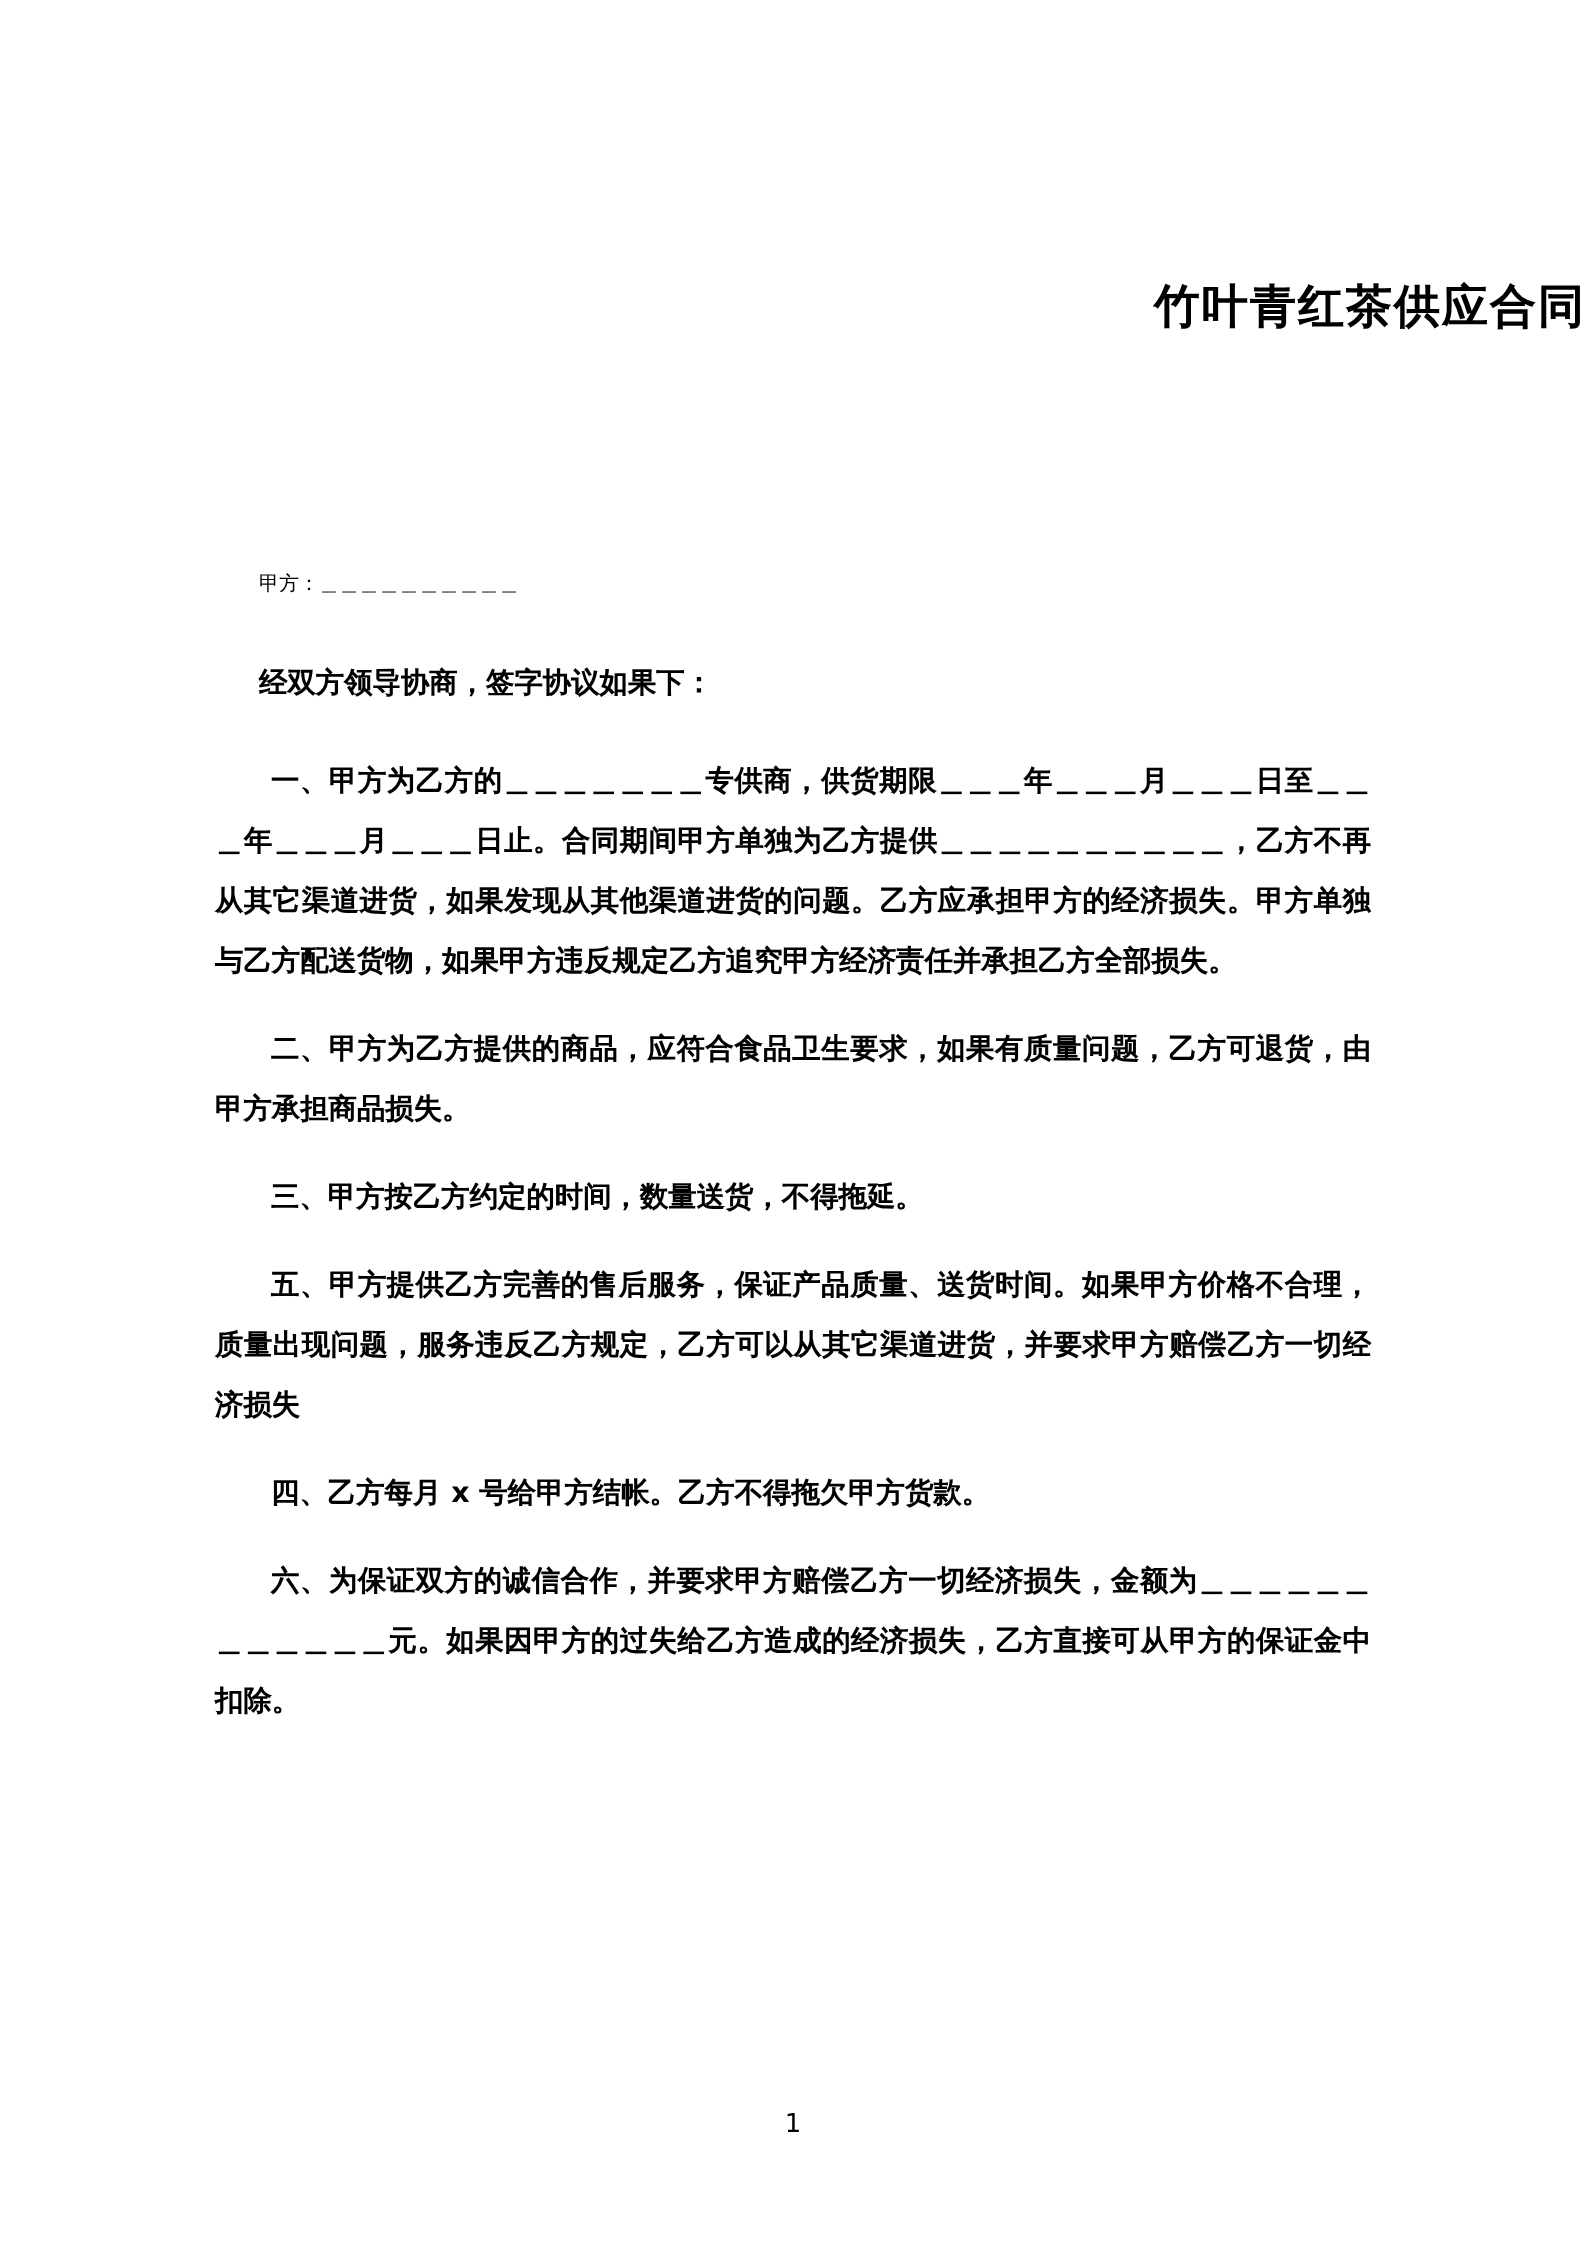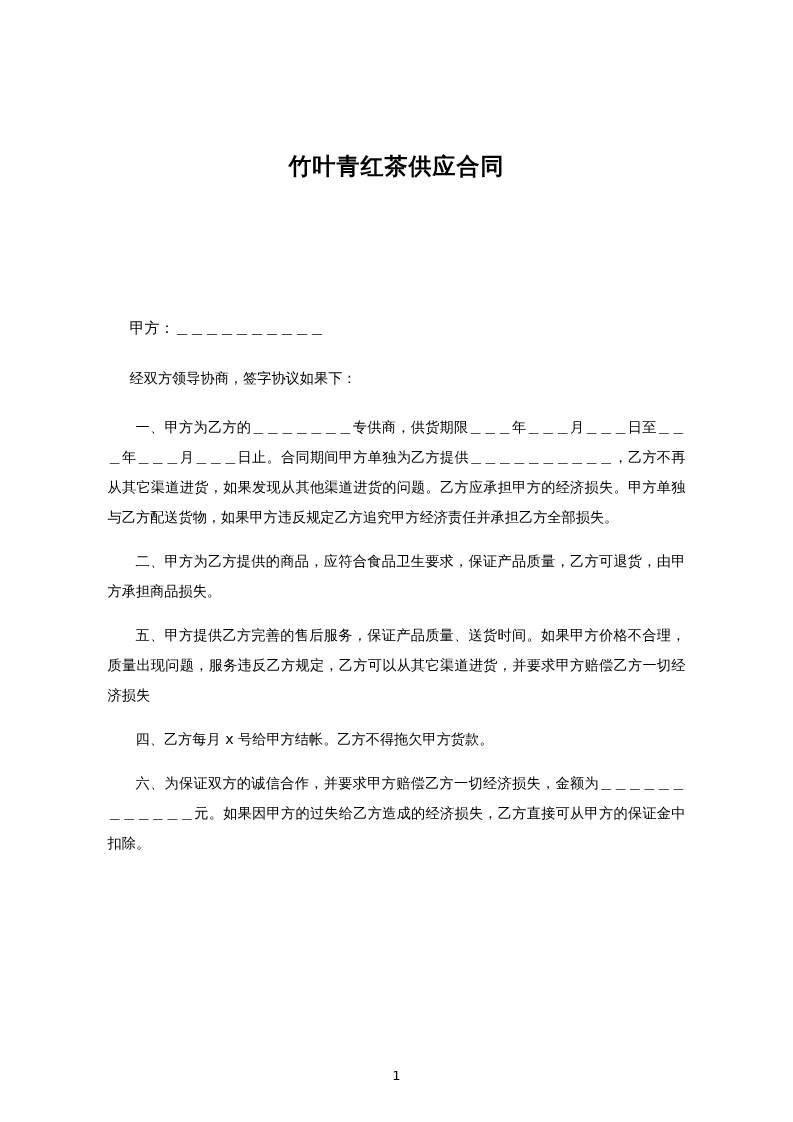--- a/index.html
+++ b/index.html
@@ -16,53 +16,54 @@
     overflow: hidden;
   }
   .page {
     width: 793px;
     height: 1122px;
     box-sizing: border-box;
     position: relative;
     background: #ffffff;
   }
   .doc-title {
-    text-align: center;
+    text-align: right;
     font-size: 23px;
     font-weight: bold;
     letter-spacing: 1px;
-    margin: 13px;
+    margin: 0;
     padding-top: 138px;
   }
   .body-block {
     margin: 0 auto;
     width: 578px;
     padding-top: 108px;
   }
   .para {
     font-size: 14.2px;
     line-height: 31px;
     text-align: justify;
     margin: 0 0 13px 0;
     word-break: break-all;
   }
   .party-line {
-    font-size: 15px;
+    font-size: 10px;
     line-height: 31px;
-    margin: 10px 0 19px 0;
+    margin: 0 0 19px 0;
     padding-left: 22px;
   }
   .spacer-sm { height: 5px; }
   .clause {
     font-size: 14.2px;
     line-height: 30px;
     text-align: justify;
     margin: 0 0 14px 0;
     text-indent: 28px;
     word-break: break-all;
+    font-weight: bold;
   }
   .page-number {
     position: absolute;
     bottom: 52px;
     left: 0;
     right: 0;
     text-align: center;
     font-size: 13px;
   }
 </style>
@@ -70,26 +71,27 @@
 <body>
 
 <div class="page">
 
   <h1 class="doc-title">竹叶青红茶供应合同</h1>
 
   <div class="body-block">
 
     <p class="party-line">甲方：＿＿＿＿＿＿＿＿＿＿</p>
 
-    <p class="para" style="padding-left:22px;">经双方领导协商，签字协议如果下：</p>
+    <p class="para" style="padding-left:22px;font-weight:bold;">经双方领导协商，签字协议如果下：</p>
 
     <div class="spacer-sm"></div>
 
     <p class="clause">一、甲方为乙方的＿＿＿＿＿＿＿专供商，供货期限＿＿＿年＿＿＿月＿＿＿日至＿＿＿年＿＿＿月＿＿＿日止。合同期间甲方单独为乙方提供＿＿＿＿＿＿＿＿＿＿，乙方不再从其它渠道进货，如果发现从其他渠道进货的问题。乙方应承担甲方的经济损失。甲方单独与乙方配送货物，如果甲方违反规定乙方追究甲方经济责任并承担乙方全部损失。</p>
-    <p class="clause">二、甲方为乙方提供的商品，应符合食品卫生要求，保证产品质量，乙方可退货，由甲方承担商品损失。</p>
+    <p class="clause">二、甲方为乙方提供的商品，应符合食品卫生要求，如果有质量问题，乙方可退货，由甲方承担商品损失。</p>
+    <p class="clause">三、甲方按乙方约定的时间，数量送货，不得拖延。</p>
     <p class="clause">五、甲方提供乙方完善的售后服务，保证产品质量、送货时间。如果甲方价格不合理，质量出现问题，服务违反乙方规定，乙方可以从其它渠道进货，并要求甲方赔偿乙方一切经济损失</p>
     <p class="clause">四、乙方每月 x 号给甲方结帐。乙方不得拖欠甲方货款。</p>
     <p class="clause">六、为保证双方的诚信合作，并要求甲方赔偿乙方一切经济损失，金额为＿＿＿＿＿＿＿＿＿＿＿＿元。如果因甲方的过失给乙方造成的经济损失，乙方直接可从甲方的保证金中扣除。</p>
 
   </div>
 
   <div class="page-number">1</div>
 
 </div>
 

